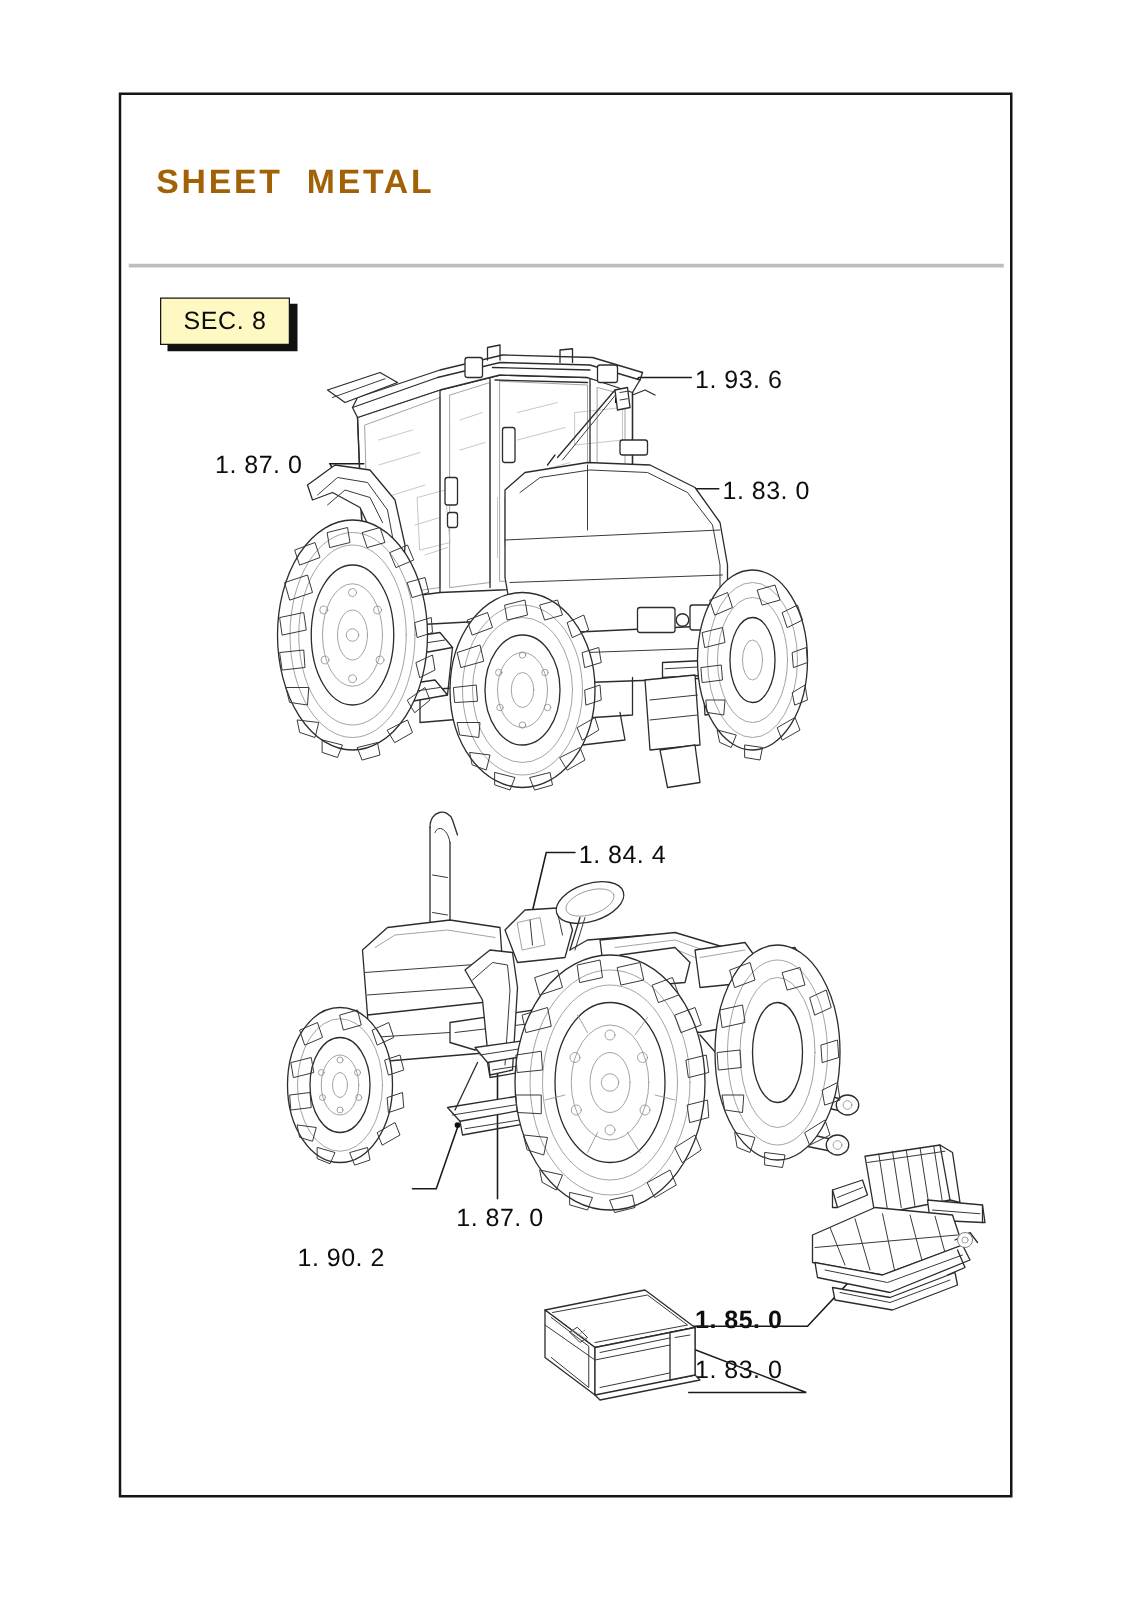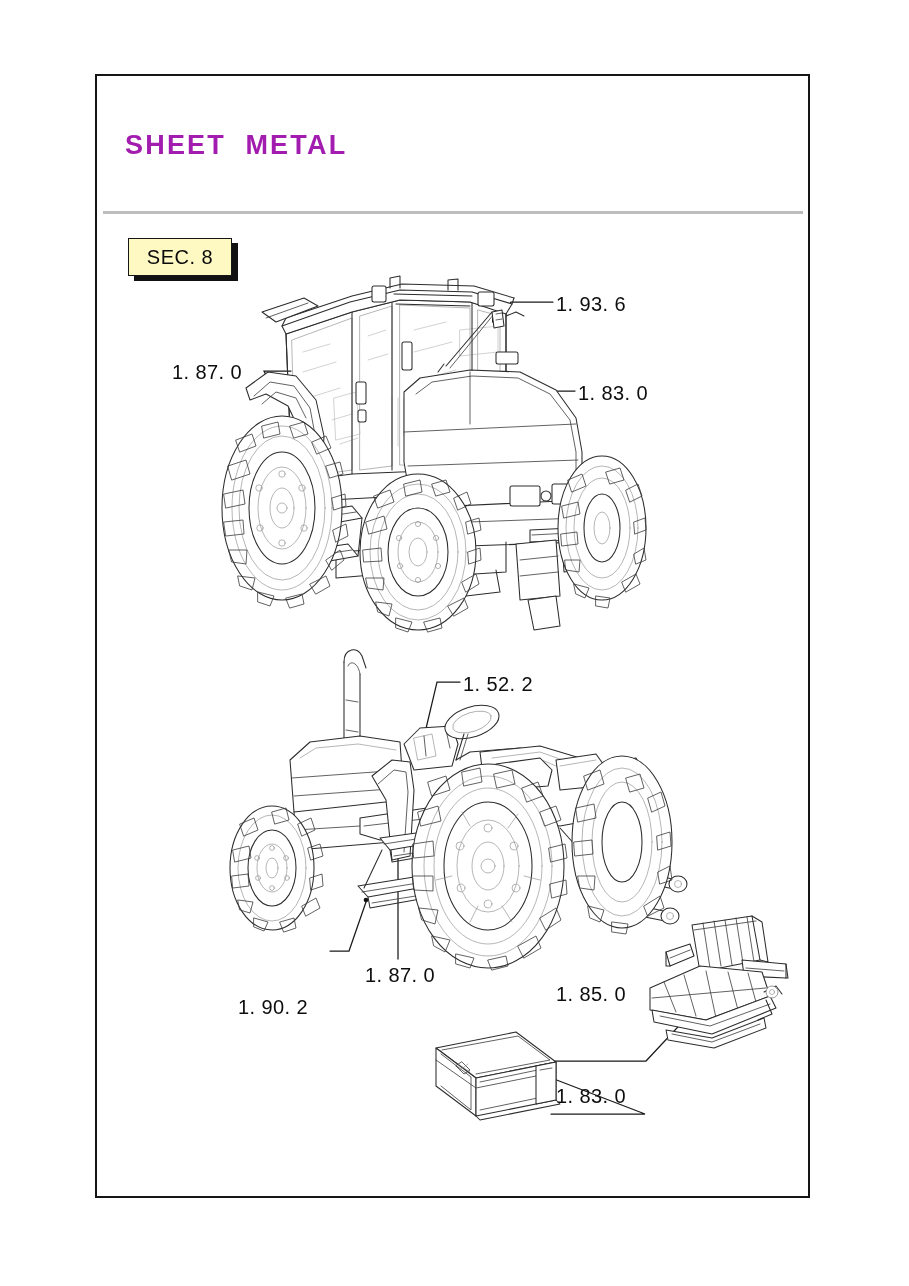--- a/index.html
+++ b/index.html
@@ -31,21 +31,21 @@
     background: #ffffff;
   }
   
   #page-title {
     position: absolute;
     left: 125px;
     top: 130px;
     font-size: 27px;
     font-weight: bold;
     letter-spacing: 2.2px;
-    color: #a21caf;
+    color: #a16207;
     white-space: pre;
   }
   #title-rule {
     position: absolute;
     left: 103px;
     top: 211px;
     width: 700px;
     height: 3px;
     background: #bdbdbd;
   }
@@ -118,24 +118,24 @@
   <div id="title-rule"></div>
 
   <div id="sec-badge-wrap">
     <div id="sec-badge-shadow"></div>
     <div id="sec-badge">SEC. 8</div>
   </div>
 
   <div class="callout" style="left:556px; top:293px;">1. 93. 6</div>
   <div class="callout" style="left:172px; top:361px;">1. 87. 0</div>
   <div class="callout" style="left:578px; top:382px;">1. 83. 0</div>
-  <div class="callout" style="left:463px; top:673px;">1. 52. 2</div>
+  <div class="callout" style="left:463px; top:673px;">1. 84. 4</div>
   <div class="callout" style="left:238px; top:996px;text-align:right;">1. 90. 2</div>
   <div class="callout" style="left:365px; top:964px;">1. 87. 0</div>
-  <div class="callout" style="left:556px; top:983px;">1. 85. 0</div>
+  <div class="callout" style="left:556px; top:1045px;font-weight:bold;">1. 85. 0</div>
   <div class="callout" style="left:556px; top:1085px;">1. 83. 0</div>
 
   <svg id="art" viewBox="0 0 909 1286" xmlns="http://www.w3.org/2000/svg">
 
     <g>
       <path class="leader" d="M553 302 L511 302 L495 320"></path>
       <rect class="dot" x="492" y="318" width="4.5" height="4.5"></rect>
 
       <path class="leader" d="M291 371 L264 371 L271 385"></path>
       <rect class="dot" x="269" y="383" width="4.5" height="4.5"></rect>

